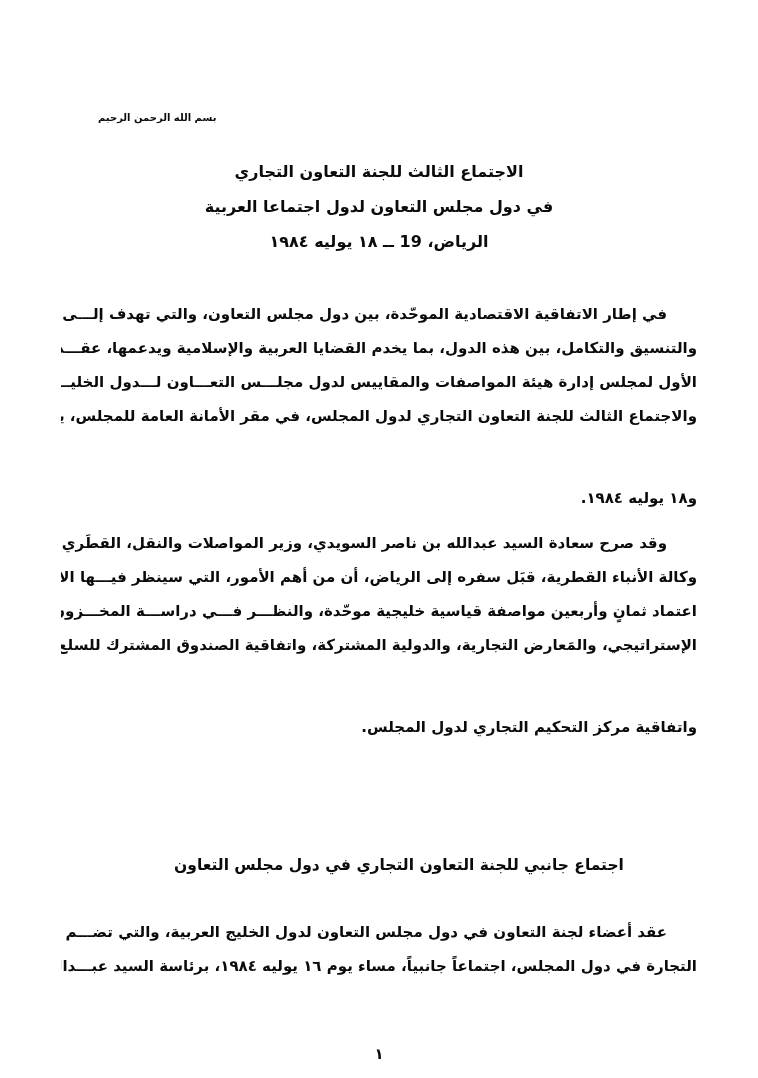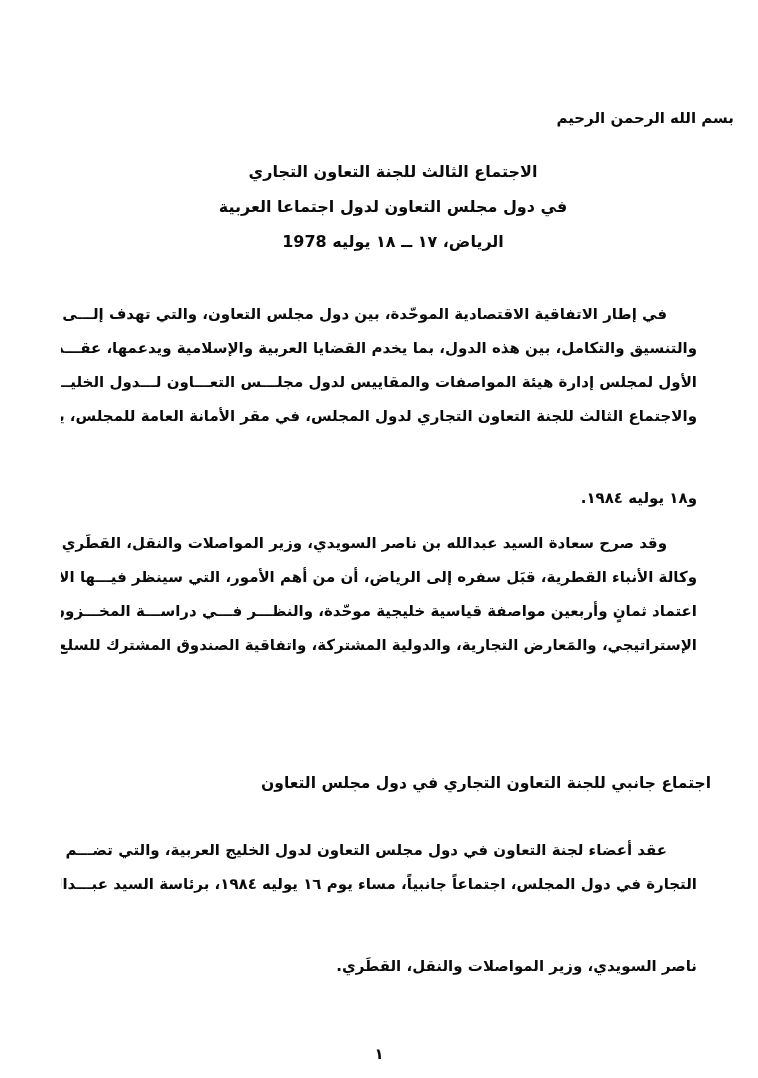--- a/index.html
+++ b/index.html
@@ -11,40 +11,41 @@
     background: #ffffff;
     box-sizing: border-box;
     padding: 101px 61px 0 61px;
     direction: rtl;
     font-family: "DejaVu Sans", sans-serif;
     font-weight: 700;
     color: #0b0b0b;
     overflow: hidden;
   }
   .basmala {
-    text-align: right;
-    font-size: 15px;
+    text-align: left;
+    font-size: 10px;
     line-height: 34px;
     position: relative;
     left: 37px;
   }
   .title-block {
     margin-top: 19px;
     text-align: center;
     font-size: 16px;
     line-height: 35px;
     position: relative;
-    left: 14px;
+    left: 0;
   }
   .subtitle-block {
     margin-top: 104px;
+    text-align: center;
     font-size: 15.5px;
     line-height: 35px;
     position: relative;
-    left: 14px;
+    left: 20px;
   }
   .para { font-size: 15px; }
   .para .line {
     line-height: 34px;
     height: 34px;
     overflow: hidden;
     text-align: justify;
     text-align-last: justify;
     white-space: nowrap;
   }
@@ -63,43 +64,43 @@
 </head>
 <body>
 
 <div class="page">
 
   <div class="basmala">بسم الله الرحمن الرحيم</div>
 
   <div class="title-block">
     <div>الاجتماع الثالث للجنة التعاون التجاري</div>
     <div>في دول مجلس التعاون لدول اجتماعا العربية</div>
-    <div>الرياض، ١٧ ــ ١٨ يوليه 1978</div>
+    <div>الرياض، 19 ــ ١٨ يوليه ١٩٨٤</div>
   </div>
 
   <div class="para p1">
     <div class="line first">في إطار الاتفاقية الاقتصادية الموحّدة، بين دول مجلس التعاون، والتي تهدف إلـــى التعـــاون</div>
     <div class="line">والتنسيق والتكامل، بين هذه الدول، بما يخدم القضايا العربية والإسلامية ويدعمها، عقـــد الاجتمـــاع</div>
     <div class="line">الأول لمجلس إدارة هيئة المواصفات والمقاييس لدول مجلـــس التعـــاون لـــدول الخليـــج العربيـــة،</div>
     <div class="line">والاجتماع الثالث للجنة التعاون التجاري لدول المجلس، في مقر الأمانة العامة للمجلس، يومَـــي ١٧</div>
     <div class="line last">و١٨ يوليه ١٩٨٤.</div>
   </div>
 
   <div class="para p2">
     <div class="line first">وقد صرح سعادة السيد عبدالله بن ناصر السويدي، وزير المواصلات والنقل، القطَري، إلـــى</div>
     <div class="line">وكالة الأنباء القطرية، قبَل سفره إلى الرياض، أن من أهم الأمور، التي سينظر فيـــها الاجتماعـــان،</div>
     <div class="line">اعتماد ثمانٍ وأربعين مواصفة قياسية خليجية موحّدة، والنظـــر فـــي دراســـة المخـــزون الغذائـــي</div>
     <div class="line">الإستراتيجي، والمَعارض التجارية، والدولية المشتركة، واتفاقية الصندوق المشترك للسلع الأساسية،</div>
+    <div class="line last">واتفاقية مركز التحكيم التجاري لدول المجلس.</div>
   </div>
 
   <div class="subtitle-block">
     <div>اجتماع جانبي للجنة التعاون التجاري في دول مجلس التعاون</div>
   </div>
 
   <div class="para p3">
     <div class="line first">عقد أعضاء لجنة التعاون في دول مجلس التعاون لدول الخليج العربية، والتي تضـــم وزراء</div>
     <div class="line">التجارة في دول المجلس، اجتماعاً جانبياً، مساء يوم ١٦ يوليه ١٩٨٤، برئاسة السيد عبـــدالله بـــن</div>
-    <div class="line last">ناصر السويدي، وزير المواصلات والنقل، القطَري.</div>
   </div>
 
   <div class="page-number">١</div>
 
 </div>
 
 </body></html>

